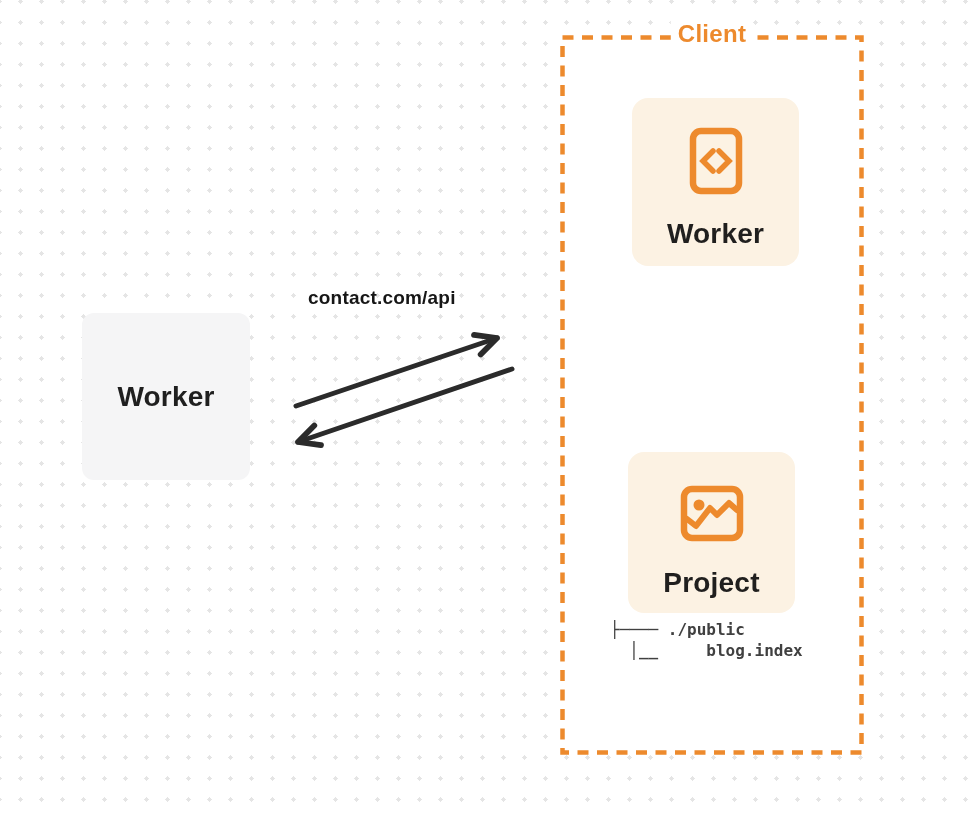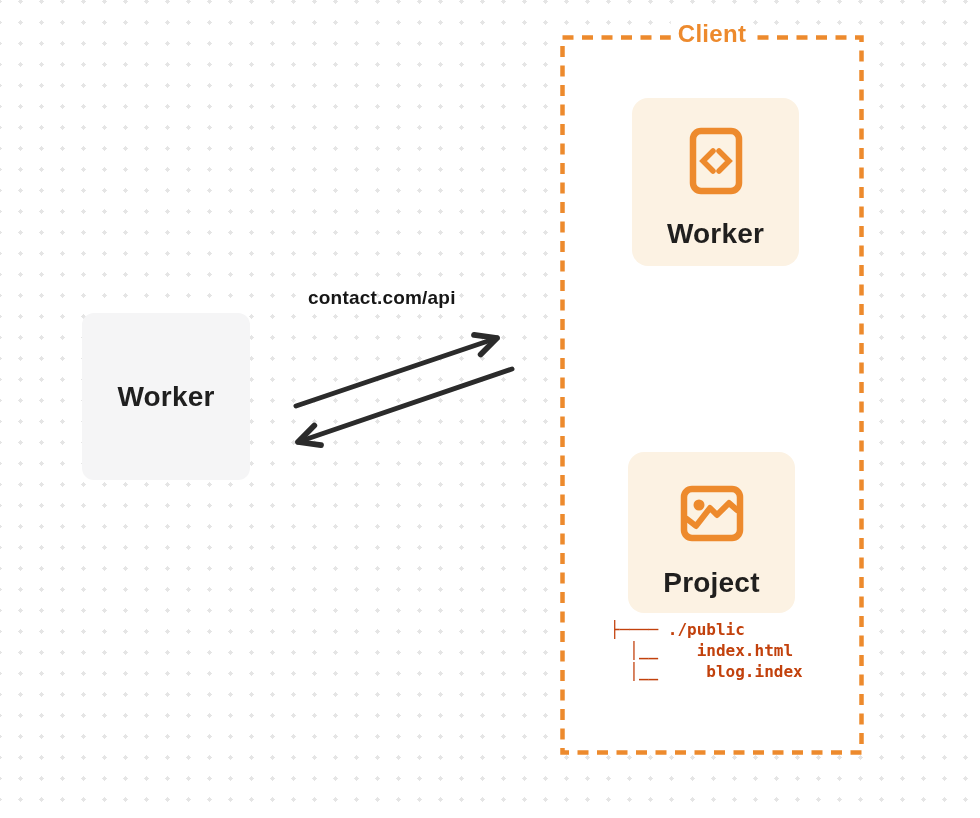--- a/index.html
+++ b/index.html
@@ -63,21 +63,21 @@
     font-size:28px;font-weight:700;color:#201f1e;letter-spacing:.2px;
   }
   .card.worker .card-label{margin-top:23px;}
   .card.assets .card-label{margin-top:25px;}
 
   
   .file-tree{
     position:absolute;left:50px;top:584px;
     font-family:"DejaVu Sans Mono", monospace;
     font-size:16px;line-height:21px;font-weight:700;
-    color:#c2410c;
+    color:#404040;
   }
   .tree-line{white-space:pre;}
 </style>
 </head>
 <body>
 
 <div class="canvas">
 
   <div class="client-box">
     <span>Worker</span>
@@ -114,18 +114,17 @@
       <svg class="node-icon" width="64" height="57" viewBox="0 0 64 57">
         <rect x="4" y="4" width="56" height="49" rx="8" fill="none" style="stroke:var(--accent-orange,#ed8a2d)" stroke-width="6.5"></rect>
         <circle cx="19" cy="20" r="5.5" style="fill:var(--accent-orange,#ed8a2d)"></circle>
         <polyline points="7,34 16,41 30,23 37,30 49,18 57,25" fill="none" style="stroke:var(--accent-orange,#ed8a2d)" stroke-width="6" stroke-linecap="round" stroke-linejoin="round"></polyline>
       </svg>
       <div class="card-label">Project</div>
     </div>
 
     <div class="file-tree">
       <div class="tree-line">├──── ./public</div>
-      <div class="tree-line">  │__    index.html</div>
       <div class="tree-line">  │__     blog.index</div>
     </div>
   </div>
 
 </div>
 
 </body></html>

